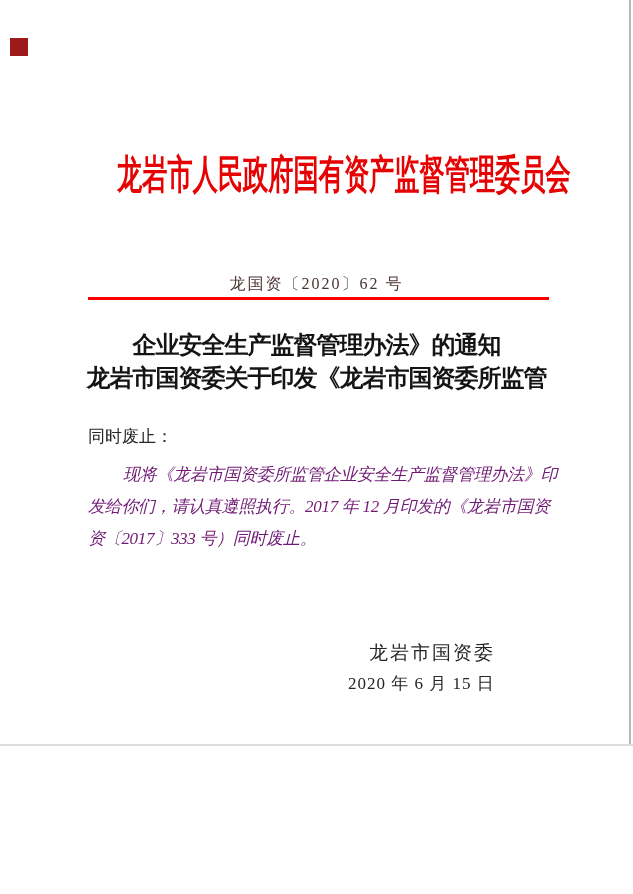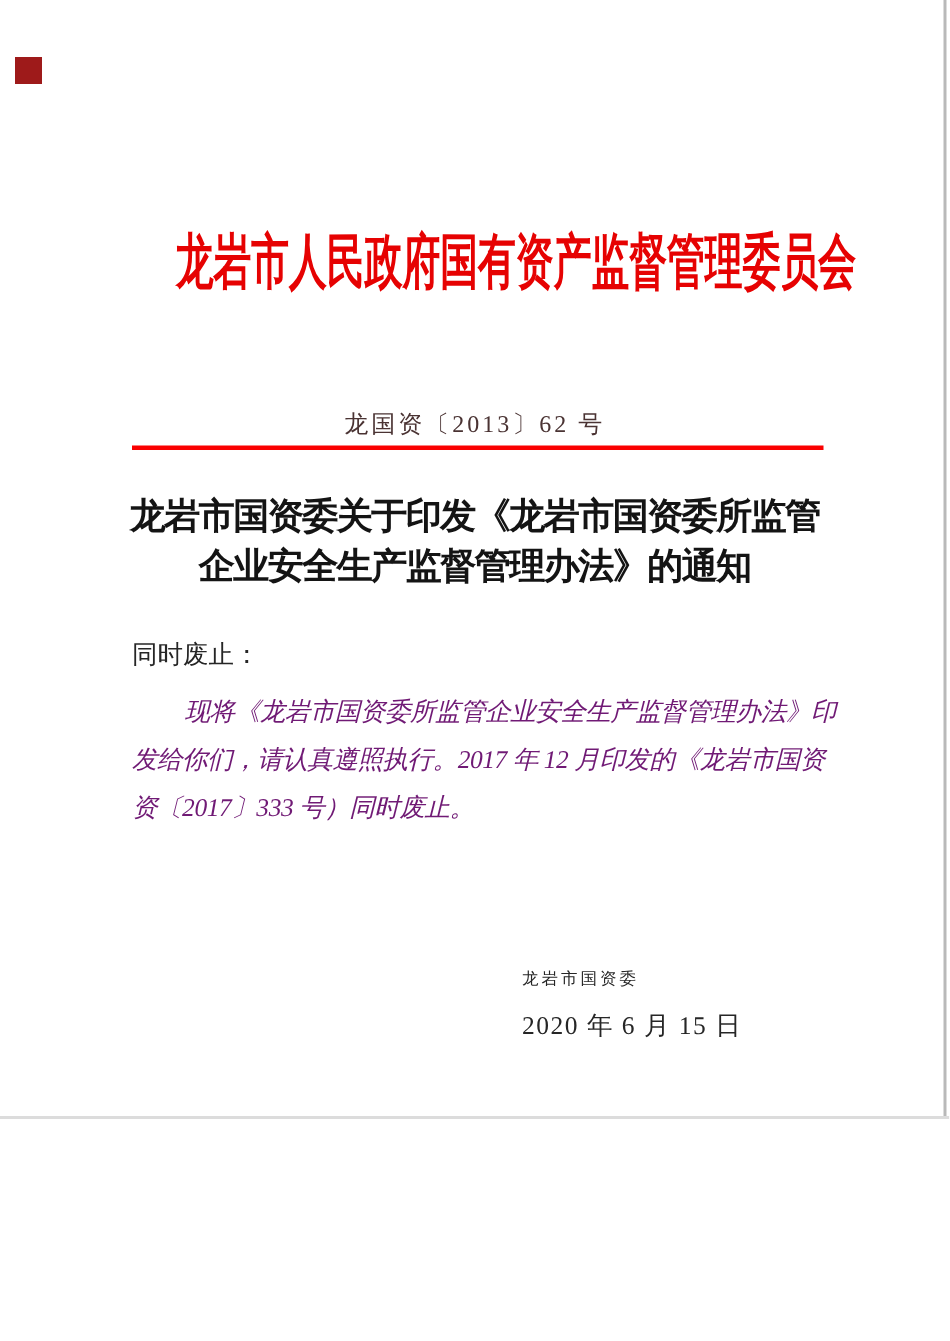--- a/index.html
+++ b/index.html
@@ -52,48 +52,48 @@
   }
   .body-text{
     position:absolute;top:459px;left:88px;width:470px;
     font-size:17px;line-height:31.8px;color:#701a75;
     letter-spacing:-0.3px;
     font-style:italic;
   }
   .body-line{white-space:nowrap;}
   .body-line.first{padding-left:35px;}
   .signer{
-    position:absolute;top:643px;left:348px;
-    font-size:11px;line-height:20px;letter-spacing:2px;color:#262626;
+    position:absolute;top:643px;left:369px;
+    font-size:19px;line-height:20px;letter-spacing:2px;color:#262626;
   }
   .doc-date{
     position:absolute;top:674px;left:348px;
     font-size:17px;line-height:20px;letter-spacing:1px;color:#262626;
   }
   .page-number{
     position:absolute;top:806px;left:464px;
     font-size:15px;line-height:18px;letter-spacing:1px;color:#333333;
   }
 </style>
 </head>
 <body>
 
 <div class="page">
 
   <div class="stamp-square"></div>
 
   <div class="letterhead-title">龙岩市人民政府国有资产监督管理委员会</div>
 
-  <div class="doc-number">龙国资〔2013〕62 号</div>
+  <div class="doc-number">龙国资〔2020〕62 号</div>
 
   <div class="red-rule"></div>
 
   <div class="doc-heading">
+    <div>企业安全生产监督管理办法》的通知</div>
     <div>龙岩市国资委关于印发《龙岩市国资委所监管</div>
-    <div>企业安全生产监督管理办法》的通知</div>
   </div>
 
   <div class="salutation">同时废止：</div>
 
   <div class="body-text">
     <div class="body-line first">现将《龙岩市国资委所监管企业安全生产监督管理办法》印</div>
     <div class="body-line">发给你们，请认真遵照执行。2017 年 12 月印发的《龙岩市国资</div>
     <div class="body-line">资〔2017〕333 号）同时废止。</div>
   </div>
 

